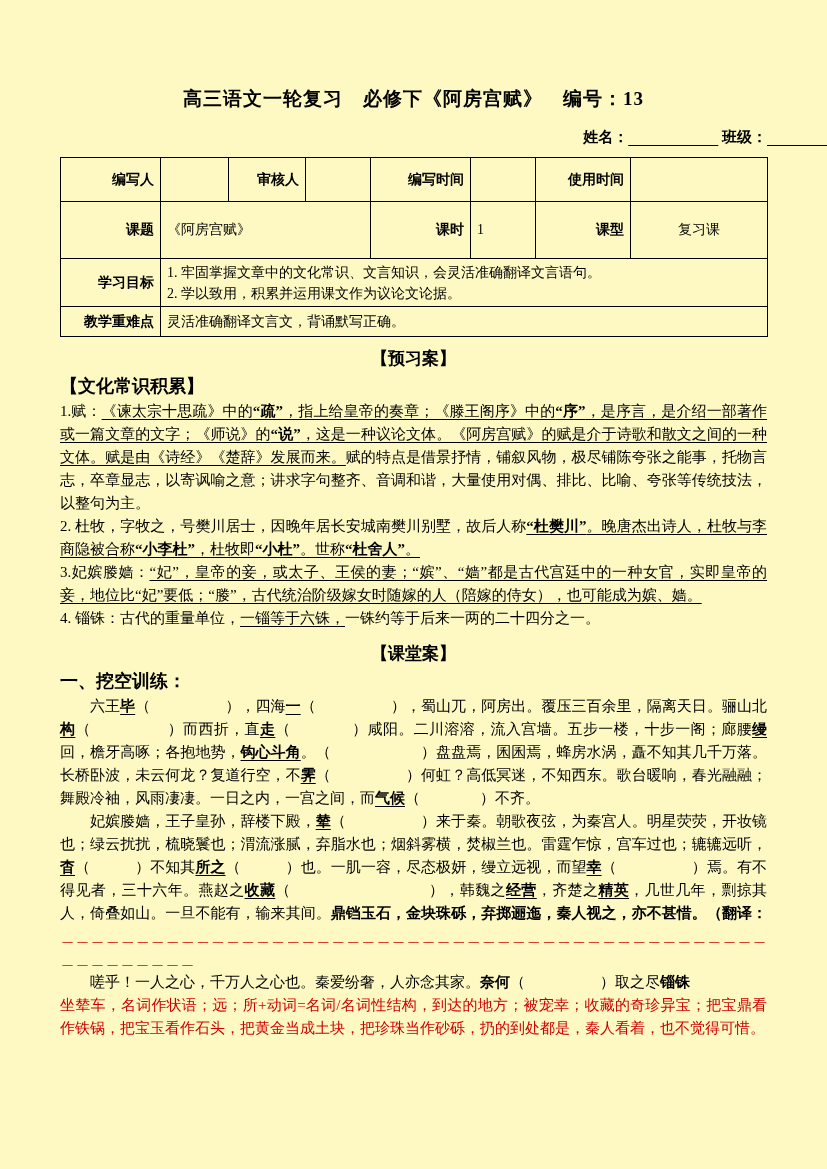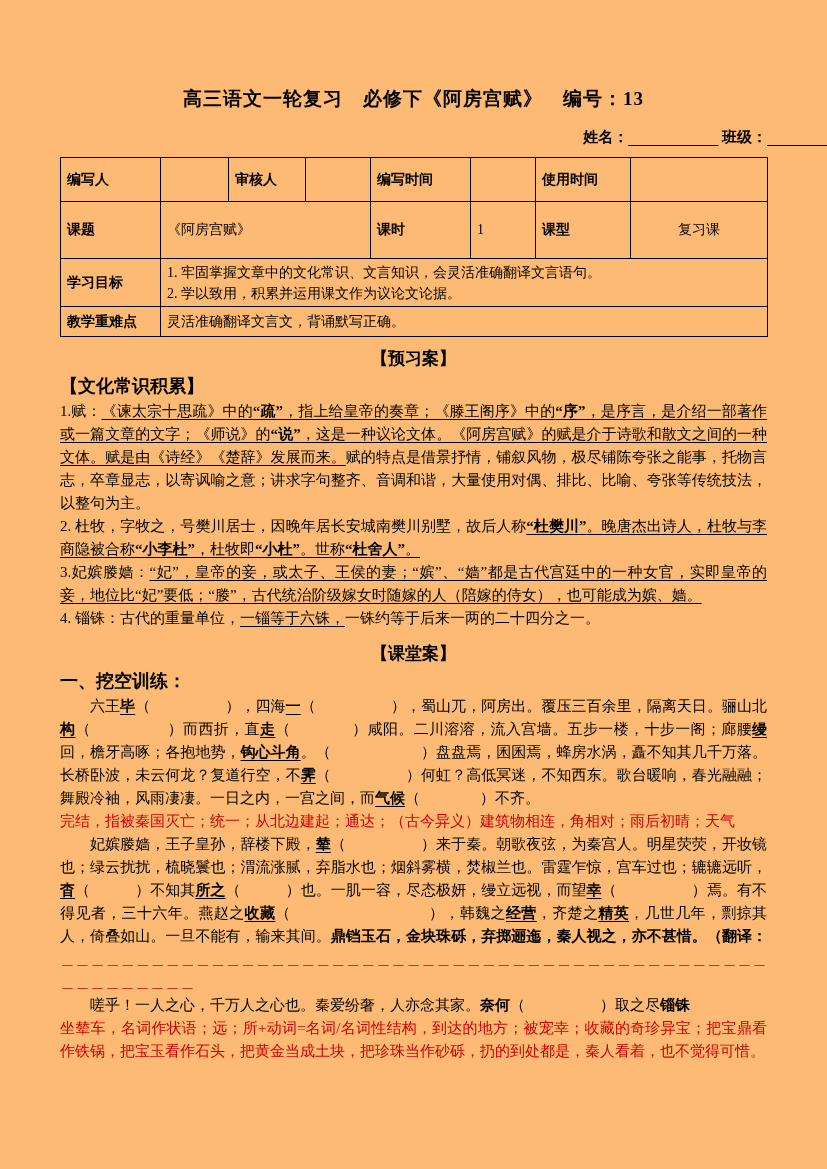--- a/index.html
+++ b/index.html
@@ -2,21 +2,21 @@
 <html><head>
 <meta charset="utf-8">
 <style>
   * { box-sizing: border-box; }
   html, body { margin: 0; padding: 0; background: #ffffff; }
   .page {
     width: 827px;
     min-height: 1169px;
     margin: 0 auto;
     padding: 86px 60px 40px 60px;
-    background: #fdba74;
+    background: #fef9c3;
     color: #000;
     font-family: "Liberation Serif", "DejaVu Serif", serif;
   }
   .title {
     margin: 0 0 16px 0;
     text-align: center;
     font-size: 19px;
     font-weight: bold;
     letter-spacing: 1px;
   }
@@ -31,21 +31,21 @@
     border-collapse: collapse;
     table-layout: fixed;
     font-size: 14px;
   }
   table.info-table td {
     border: 1px solid #000;
     padding: 2px 6px;
     vertical-align: middle;
     overflow: hidden;
   }
-  table.info-table td.lbl { font-weight: bold; text-align: left; }
+  table.info-table td.lbl { font-weight: bold; text-align: right; }
   table.info-table tr.tr1 td { height: 44px; }
   table.info-table tr.tr2 td { height: 57px; }
   table.info-table tr.tr3 td { height: 48px; }
   table.info-table tr.tr4 td { height: 30px; }
   .goal-line { font-size: 14px; line-height: 21px; }
   .section-heading {
     text-align: center;
     font-size: 17px;
     font-weight: bold;
     margin: 10px 0 4px 0;
@@ -128,18 +128,17 @@
   <p class="para"><span>1.赋：</span><span class="u">《谏太宗十思疏》中的</span><span class="b u">“疏”</span><span class="u">，指上给皇帝的奏章；《滕王阁序》中的</span><span class="b u">“序”</span><span class="u">，是序言，是介绍一部著作或一篇文章的文字；《师说》的</span><span class="b u">“说”</span><span class="u">，这是一种议论文体。《阿房宫赋》的赋是介于诗歌和散文之间的一种文体。赋是由《诗经》《楚辞》发展而来。</span><span>赋的特点是借景抒情，铺叙风物，极尽铺陈夸张之能事，托物言志，卒章显志，以寄讽喻之意；讲求字句整齐、音调和谐，大量使用对偶、排比、比喻、夸张等传统技法，以整句为主。</span></p>
   <p class="para"><span>2. 杜牧，字牧之，号樊川居士，因晚年居长安城南樊川别墅，故后人称</span><span class="b u">“杜樊川”</span><span class="u">。晚唐杰出诗人，杜牧与李商隐被合称</span><span class="b u">“小李杜”</span><span class="u">，杜牧即</span><span class="b u">“小杜”</span><span class="u">。世称</span><span class="b u">“杜舍人”</span><span class="u">。</span></p>
   <p class="para"><span>3.妃嫔媵嫱：</span><span class="u">“妃”，皇帝的妾，或太子、王侯的妻；“嫔”、“嫱”都是古代宫廷中的一种女官，实即皇帝的妾，地位比“妃”要低；“媵”，古代统治阶级嫁女时随嫁的人（陪嫁的侍女），也可能成为嫔、嫱。</span></p>
   <p class="para"><span>4. 锱铢：古代的重量单位，</span><span class="u">一锱等于六铢，</span><span>一铢约等于后来一两的二十四分之一。</span></p>
 
   <div class="section-heading gap-top">【课堂案】</div>
 
   <div class="sub-heading">一、挖空训练：</div>
 
   <p class="para indent"><span>六王</span><span class="b u">毕</span><span>（　　　　　），四海</span><span class="b u">一</span><span>（　　　　　），蜀山兀，阿房出。覆压三百余里，隔离天日。骊山北</span><span class="b u">构</span><span>（　　　　　）而西折，直</span><span class="b u">走</span><span>（　　　　）咸阳。二川溶溶，流入宫墙。五步一楼，十步一阁；廊腰</span><span class="b u">缦</span><span>回，檐牙高啄；各抱地势，</span><span class="b u">钩心斗角</span><span>。（　　　　　　）盘盘焉，囷囷焉，蜂房水涡，矗不知其几千万落。长桥卧波，未云何龙？复道行空，不</span><span class="b u">霁</span><span>（　　　　　）何虹？高低冥迷，不知西东。歌台暖响，春光融融；舞殿冷袖，风雨凄凄。一日之内，一宫之间，而</span><span class="b u">气候</span><span>（　　　　）不齐。</span></p>
-  <p class="para"><span class="r">完结，指被秦国灭亡；统一；从北边建起；通达；（古今异义）建筑物相连，角相对；雨后初晴；天气</span></p>
   <p class="para indent"><span>妃嫔媵嫱，王子皇孙，辞楼下殿，</span><span class="b u">辇</span><span>（　　　　　）来于秦。朝歌夜弦，为秦宫人。明星荧荧，开妆镜也；绿云扰扰，梳晓鬟也；渭流涨腻，弃脂水也；烟斜雾横，焚椒兰也。雷霆乍惊，宫车过也；辘辘远听，</span><span class="b u">杳</span><span>（　　　）不知其</span><span class="b u">所之</span><span>（　　　）也。一肌一容，尽态极妍，缦立远视，而望</span><span class="b u">幸</span><span>（　　　　　）焉。有不得见者，三十六年。燕赵之</span><span class="b u">收藏</span><span>（　　　　　　　　　），韩魏之</span><span class="b u">经营</span><span>，齐楚之</span><span class="b u">精英</span><span>，几世几年，剽掠其人，倚叠如山。一旦不能有，输来其间。</span><span class="b">鼎铛玉石，金块珠砾，弃掷逦迤，秦人视之，亦不甚惜。（翻译：</span><span class="r bk">＿＿＿＿＿＿＿＿＿＿＿＿＿＿＿＿＿＿＿＿＿＿＿＿＿＿＿＿＿＿＿＿＿＿＿＿＿＿＿＿＿＿＿＿＿＿＿＿＿＿＿＿＿＿＿＿</span></p>
   <p class="para indent"><span>嗟乎！一人之心，千万人之心也。秦爱纷奢，人亦念其家。</span><span class="b">奈何</span><span>（　　　　　）取之尽</span><span class="b">锱铢</span></p>
   <p class="para"><span class="r">坐辇车，名词作状语；远；所+动词=名词/名词性结构，到达的地方；被宠幸；收藏的奇珍异宝；把宝鼎看作铁锅，把宝玉看作石头，把黄金当成土块，把珍珠当作砂砾，扔的到处都是，秦人看着，也不觉得可惜。</span></p>
 
 </div>
 
 </body></html>

